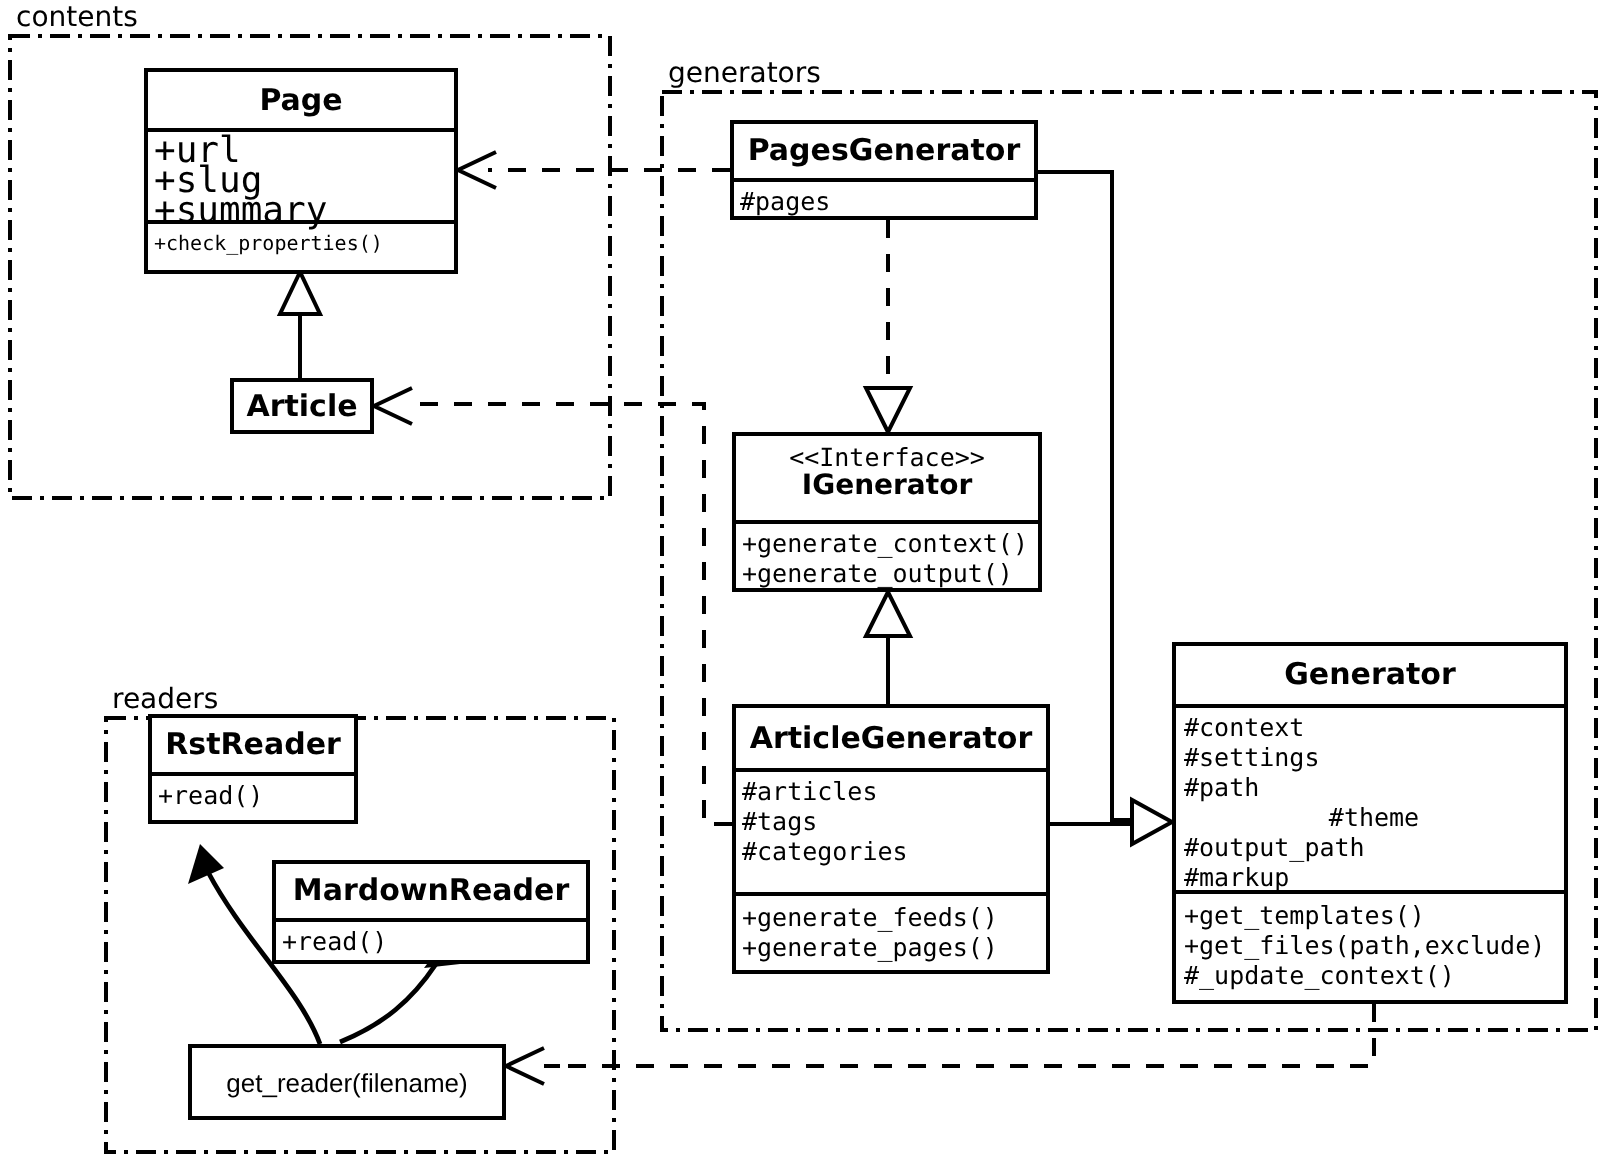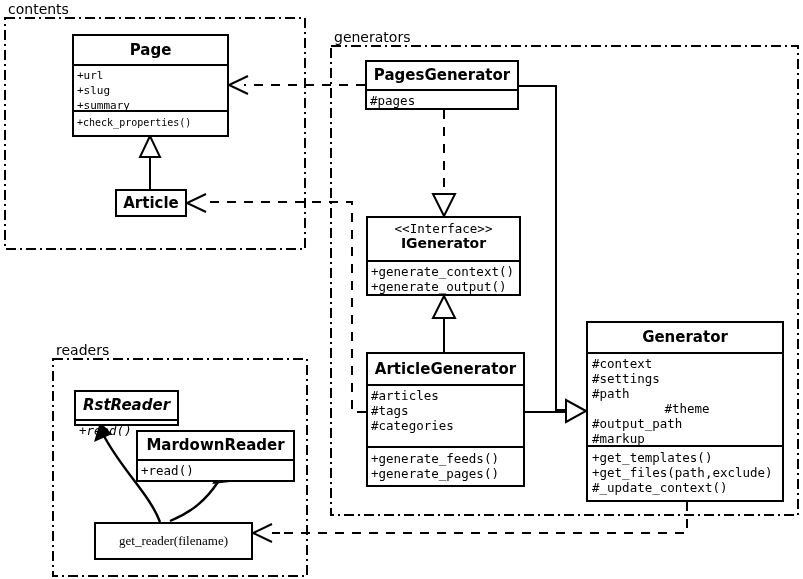--- a/index.html
+++ b/index.html
@@ -69,21 +69,21 @@
   }
   .plain-box {
     position: absolute;
     box-sizing: border-box;
     border: 2px solid #000000;
     background: #ffffff;
     z-index: 5;
     display: flex;
     align-items: center;
     justify-content: center;
-    font-family: Liberation Serif, serif;
+    font-family: Liberation Sans, sans-serif;
     font-size: 13px;
     color: #000000;
   }
 </style>
 </head>
 <body>
 
 <div id="canvas">
 
   <svg id="svg-layer" viewBox="0 0 803 579" xmlns="http://www.w3.org/2000/svg">
@@ -148,21 +148,21 @@
   <div class="pkg-label" style="left:6px; top:1px;">contents</div>
 
   <div class="pkg-label" style="left:332px; top:29px;">generators</div>
 
   <div class="pkg-label" style="left:54px; top:342px;">readers</div>
 
   <div class="uml-class" style="left:72px; top:34px; width:157px; height:103px;">
     <div class="cls-title" style="height:28px; line-height:28px; font-size:15px;">
       <span>Page</span>
     </div>
-    <div class="cls-compartment" style="height:46px; padding:2px 0 0 3px; font-size:11px;">
+    <div class="cls-compartment" style="height:46px; padding:2px 0 0 3px; font-size:18px;">
       <span class="member" style="line-height:15px;">+url</span>
       <span class="member" style="line-height:15px;">+slug</span>
       <span class="member" style="line-height:15px;">+summary</span>
     </div>
     <div class="cls-compartment" style="height:25px; padding:3px 0 0 3px; font-size:10px;">
       <span class="member" style="line-height:15px;">+check_properties()</span>
     </div>
   </div>
 
   <div class="uml-class" style="left:115px; top:189px; width:72px; height:28px;">
@@ -218,21 +218,21 @@
       <span class="member" style="line-height:15px;">#output_path</span>
       <span class="member" style="line-height:15px;">#markup</span>
     </div>
     <div class="cls-compartment" style="height:55px; padding:3px 0 0 4px; font-size:12.5px;">
       <span class="member" style="line-height:15px;">+get_templates()</span>
       <span class="member" style="line-height:15px;">+get_files(path,exclude)</span>
       <span class="member" style="line-height:15px;">#_update_context()</span>
     </div>
   </div>
 
-  <div class="uml-class" style="left:74px; top:390px; width:105px; height:36px;font-style:italic;">
+  <div class="uml-class" style="left:74px; top:357px; width:105px; height:55px;">
     <div class="cls-title" style="height:27px; line-height:27px; font-size:15px;">
       <span>RstReader</span>
     </div>
     <div class="cls-compartment" style="height:21px; padding:2px 0 0 3px; font-size:12.5px;">
       <span class="member" style="line-height:15px;">+read()</span>
     </div>
   </div>
 
   <div class="uml-class" style="left:136px; top:430px; width:159px; height:52px;">
     <div class="cls-title" style="height:27px; line-height:27px; font-size:15px;">

